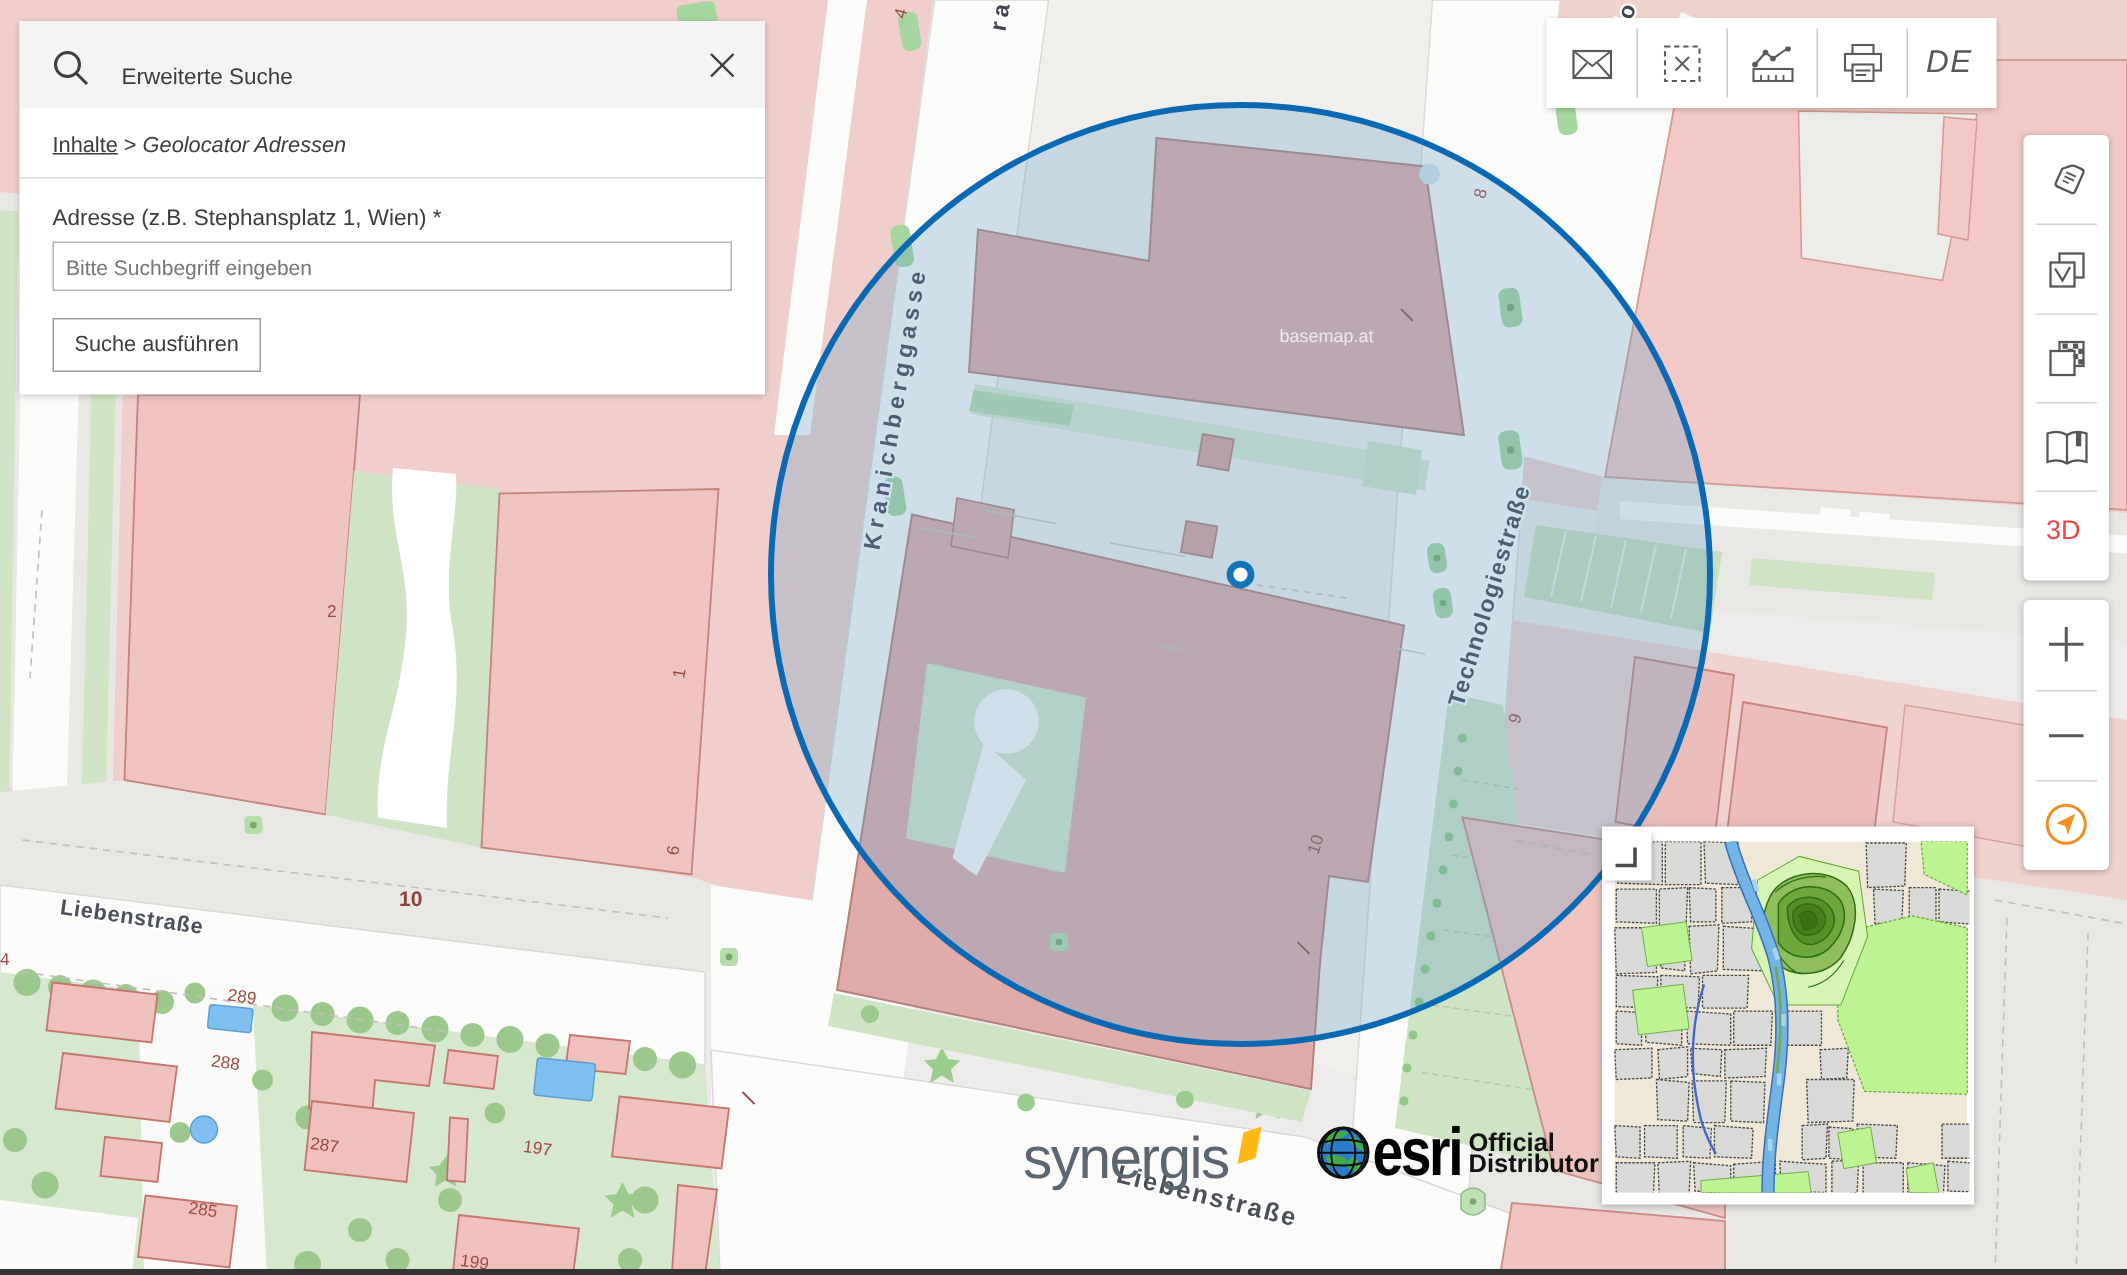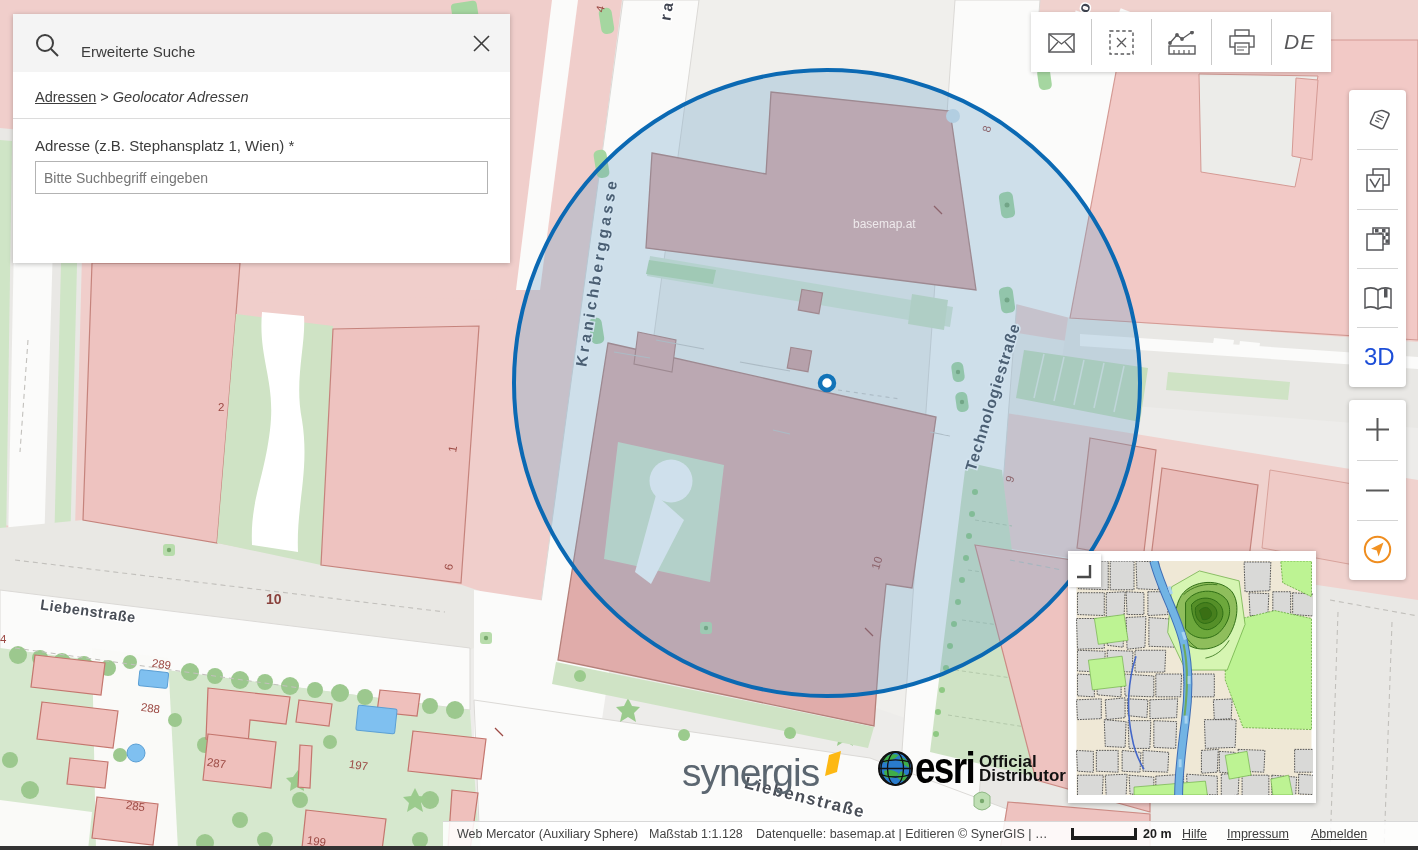--- a/index.html
+++ b/index.html
@@ -327,30 +327,33 @@
         </svg>
 
     <div class="abs" style="left:68px;top:29px;font-size:15px;color:#3c3c3c;">Erweiterte Suche</div>
 
     <svg class="abs" style="left:459px;top:20px" width="19" height="19" viewBox="0 0 19 19">
           <line x1="2" y1="2" x2="17" y2="17" stroke="#3c3c3c" stroke-width="1.6"></line>
           <line x1="17" y1="2" x2="2" y2="17" stroke="#3c3c3c" stroke-width="1.6"></line>
         </svg>
   </div>
 
-  <div class="abs" style="left:22px;top:75px;font-size:14.5px;color:#3c3c3c;"><span style="text-decoration:underline;">Adressen</span> &gt; <span style="font-style:italic;">Geolocator Adressen</span></div>
+  <div class="abs" style="left:22px;top:75px;font-size:14.5px;color:#3c3c3c;"><span style="text-decoration:underline;">Inhalte</span> &gt; <span style="font-style:italic;">Geolocator Adressen</span></div>
 
   <div class="abs" style="left:0;top:104px;width:497px;height:1px;background:#dcdcdc;"></div>
 
   <div class="abs" style="left:22px;top:123px;font-size:15px;color:#3c3c3c;">Adresse (z.B. Stephansplatz 1, Wien) *</div>
 
   <div class="abs" style="left:22px;top:147px;width:453px;height:33px;border:1px solid #b3b3b3;background:#fff;box-sizing:border-box;">
     <div style="margin:8px 0 0 8px;font-size:14px;color:#767676;">Bitte Suchbegriff eingeben</div>
   </div>
 
+  <div class="abs" style="left:22px;top:198px;width:139px;height:36px;border:1px solid #9b9b9b;background:#fff;box-sizing:border-box;text-align:center;">
+    <div style="margin-top:9px;font-size:14.5px;color:#3c3c3c;">Suche ausführen</div>
+  </div>
 </div>
 
 
 <div class="abs" style="left:1031px;top:12px;width:300px;height:60px;background:#fff;box-shadow:0 1px 4px rgba(0,0,0,0.2);">
 
   <div class="abs" style="left:60px;top:7px;width:1px;height:46px;background:#c9c9c9;"></div>
   <div class="abs" style="left:120px;top:7px;width:1px;height:46px;background:#c9c9c9;"></div>
   <div class="abs" style="left:180px;top:7px;width:1px;height:46px;background:#c9c9c9;"></div>
   <div class="abs" style="left:240px;top:7px;width:1px;height:46px;background:#c9c9c9;"></div>
 
@@ -418,21 +421,21 @@
     </g>
     <rect x="3" y="9" width="16" height="16" fill="#fff" stroke="#55565a" stroke-width="1.5"></rect>
   </svg>
 
   <svg class="abs" style="left:14px;top:196px" width="30" height="26" viewBox="0 0 30 26">
     <path d="M15,4 C11,1.5 6,1.5 2,3 V22 C6,20.5 11,20.5 15,23 C19,20.5 24,20.5 28,22 V3 C24,1.5 19,1.5 15,4 Z" fill="none" stroke="#55565a" stroke-width="1.5"></path>
     <path d="M15,4 V23" stroke="#55565a" stroke-width="1.5"></path>
     <rect x="21" y="2.5" width="3.5" height="9" fill="#55565a"></rect>
   </svg>
 
-  <div class="abs" style="left:15px;top:253px;font-size:24px;color:#1d4ed8;">3D</div>
+  <div class="abs" style="left:15px;top:253px;font-size:18px;color:#ef4444;">3D</div>
 </div>
 
 <div class="abs" style="left:1349px;top:400px;width:57px;height:180px;background:#fff;border-radius:4px;box-shadow:0 1px 4px rgba(0,0,0,0.25);">
   <div class="abs" style="left:8px;top:60px;width:41px;height:1px;background:#d4d4d4;"></div>
   <div class="abs" style="left:8px;top:120px;width:41px;height:1px;background:#d4d4d4;"></div>
 
   <svg class="abs" style="left:16px;top:17px" width="25" height="25" viewBox="0 0 25 25">
         <path d="M12.5,1 V24 M1,12.5 H24" stroke="#595959" stroke-width="2"></path>
       </svg>
 
@@ -566,31 +569,15 @@
   </g>
 </svg>
 </div>
 
 <div class="abs" style="left:1068px;top:554px;width:33px;height:33px;background:#fff;box-shadow:1px 1px 3px rgba(0,0,0,0.2);">
   <svg class="abs" style="left:7px;top:8px" width="19" height="19" viewBox="0 0 19 19">
         <path d="M15,3 V15 H2" fill="none" stroke="#4a4a4a" stroke-width="2.4"></path>
       </svg>
 </div>
 
-<div class="abs" style="left:443px;top:821px;width:975px;height:25px;background:rgba(255,255,255,0.88);border-top:1px solid #d8d8d8;font-size:12.5px;color:#444;">
-
-  <div class="abs" style="left:14px;top:5px;">Web Mercator (Auxiliary Sphere)</div>
-
-  <div class="abs" style="left:206px;top:5px;">Maßstab 1:1.128</div>
-
-  <div class="abs" style="left:313px;top:5px;">Datenquelle: basemap.at | Editieren © SynerGIS | …</div>
-
-  <div class="abs" style="left:628px;top:6px;width:60px;height:8px;border-left:3px solid #1c1c1c;border-right:3px solid #1c1c1c;border-bottom:4px solid #1c1c1c;"></div>
-
-  <div class="abs" style="left:700px;top:5px;font-weight:bold;color:#1c1c1c;">20 m</div>
-
-  <div class="abs" style="left:739px;top:5px;text-decoration:underline;color:#3d3d3d;">Hilfe</div>
-  <div class="abs" style="left:784px;top:5px;text-decoration:underline;color:#3d3d3d;">Impressum</div>
-  <div class="abs" style="left:868px;top:5px;text-decoration:underline;color:#3d3d3d;">Abmelden</div>
-</div>
 
 <div class="abs" style="left:0;top:846px;width:1418px;height:4px;background:#333;"></div>
 </div>
 
 </body></html>

